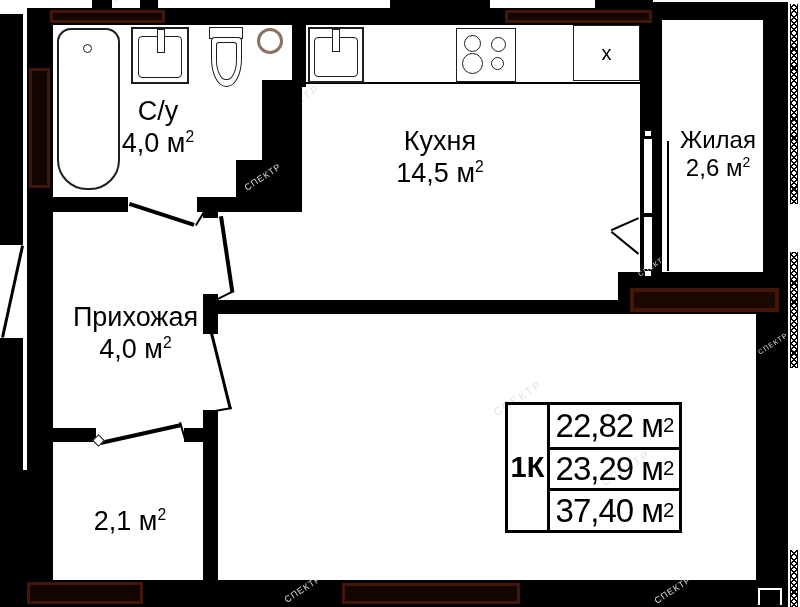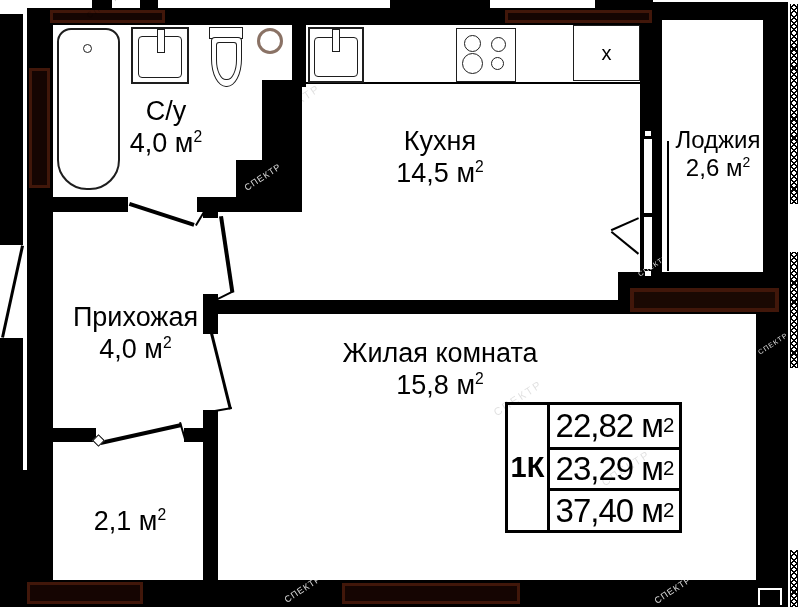--- a/index.html
+++ b/index.html
@@ -127,44 +127,40 @@
 
   <div class="door" style="left:100px;top:441px;width:83px;height:4px;transform:rotate(-12.5deg)"></div>
   <div class="door" style="left:181px;top:422px;width:18px;height:1.5px;transform:rotate(73.6deg)"></div>
   <div style="position:absolute;left:94px;top:436px;width:9px;height:9px;background:#fff;border:1.5px solid #000;box-sizing:border-box;transform:rotate(45deg)"></div>
 
   <div class="door" style="left:24px;top:246px;width:94px;height:2.5px;transform:rotate(102.3deg)"></div>
 
   <div class="door" style="left:639px;top:219px;width:29.5px;height:1.5px;transform:rotate(156.1deg)"></div>
   <div class="door" style="left:612px;top:231px;width:35px;height:1.5px;transform:rotate(39.2deg)"></div>
 
-  <div class="label" style="left:91px;top:96px;width:150px">
+  <div class="label" style="left:83px;top:96px;width:150px">
     <div>С/у</div>
     <div><span>4,0 м</span><sup>2</sup></div>
   </div>
 
   <div class="label" style="left:340px;top:126px;width:200px">
     <div>Кухня</div>
     <div><span>14,5 м</span><sup>2</sup></div>
   </div>
 
   <div class="label" style="left:660px;top:126px;width:116px;font-size:24px">
-    <div>Лоджия</div>
+    <div>Жилая</div>
     <div><span>2,6 м</span><sup>2</sup></div>
   </div>
 
   <div class="label" style="left:53px;top:302px;width:165px">
     <div>Прихожая</div>
     <div><span>4,0 м</span><sup>2</sup></div>
   </div>
 
-  <div class="label" style="left:290px;top:338px;width:300px">
-    <div>Жилая комната</div>
-    <div><span>15,8 м</span><sup>2</sup></div>
-  </div>
 
   <div class="label" style="left:52px;top:506px;width:156px">
     <div><span>2,1 м</span><sup>2</sup></div>
   </div>
 
   <div class="itable">
     <div class="type">1К</div>
     <div class="cell r0">
         <span>22,82 м</span>
         <sup>2</sup>

